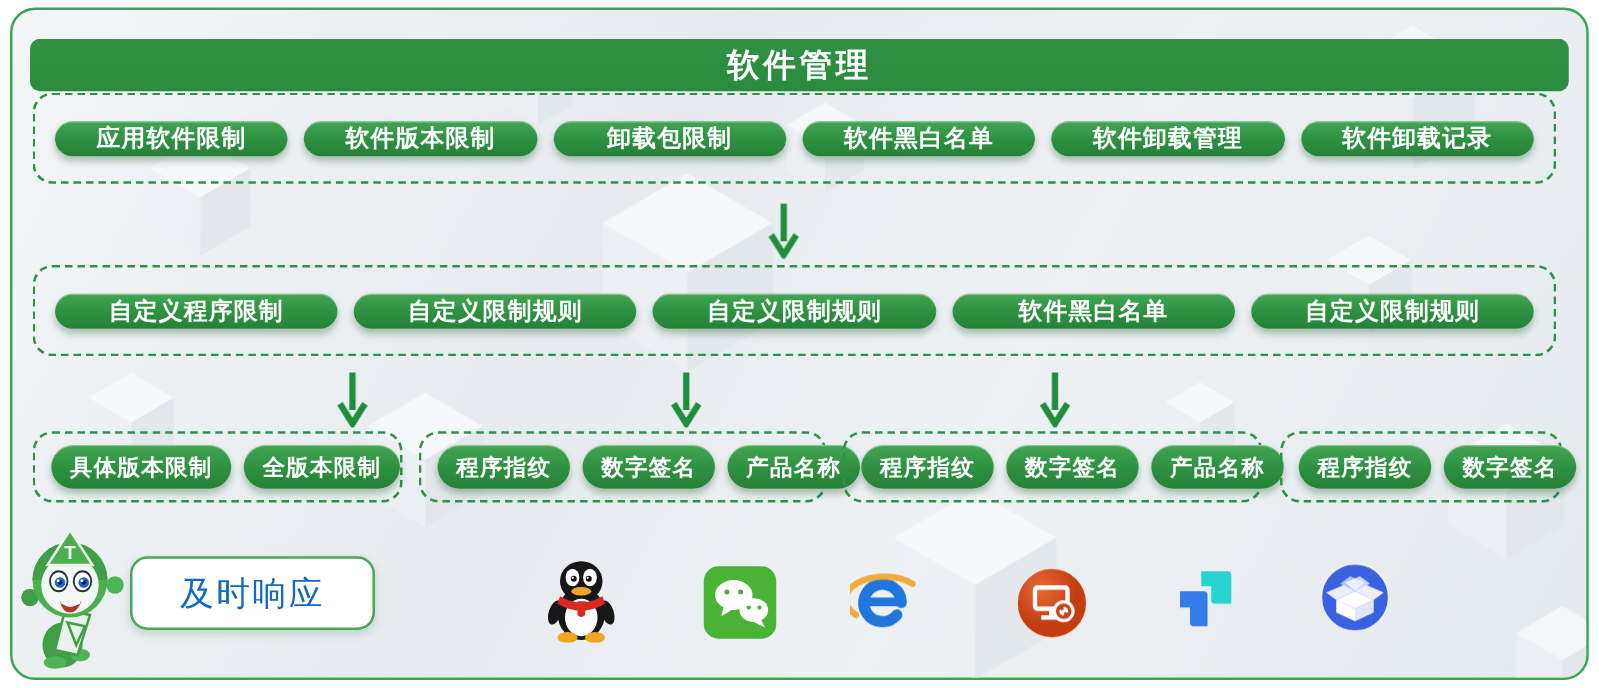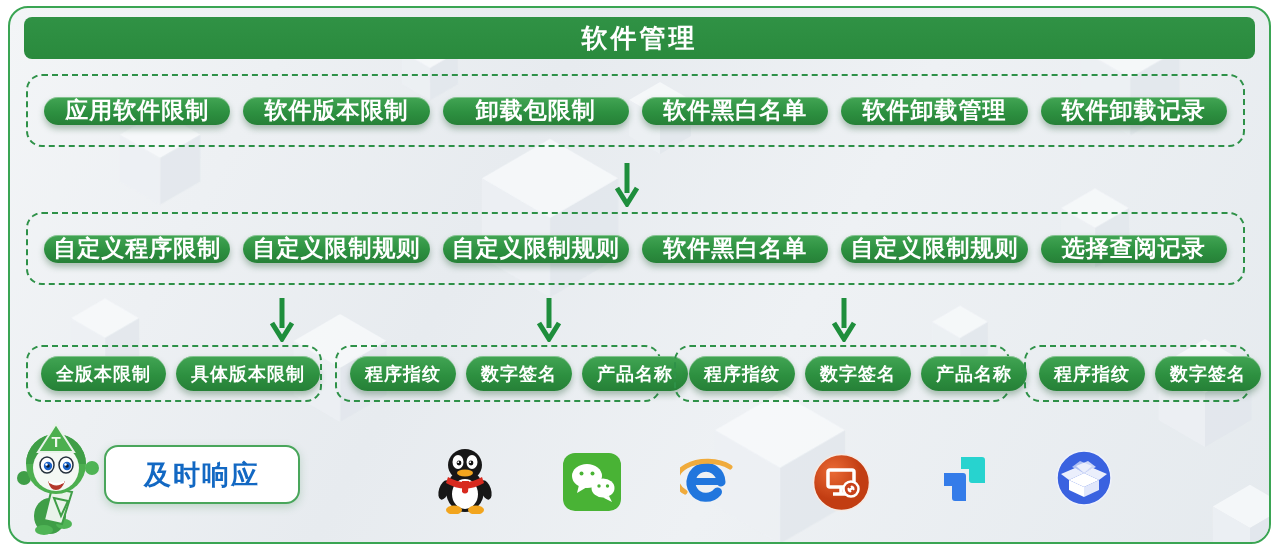--- a/index.html
+++ b/index.html
@@ -1,40 +1,40 @@
 <!DOCTYPE html>
 <html><head>
 <meta charset="utf-8">
 <style>
   html,body{margin:0;padding:0;background:#ffffff;}
   body{font-family:"Liberation Sans","DejaVu Sans",sans-serif;}
   #stage{position:relative;width:1279px;height:550px;background:#ffffff;overflow:hidden;}
   #card{position:absolute;left:8px;top:6px;width:1259px;height:534px;border:2px solid #3aa553;border-radius:20px;
         background:linear-gradient(118deg,#f3f5f7 0%,#e7ebef 38%,#eef1f4 62%,#e5eaee 100%);overflow:hidden;}
   #cubes{position:absolute;left:0;top:0;pointer-events:none;}
-  .hdr{position:absolute;left:14px;top:9px;width:1231px;height:42px;border-radius:8px;
+  .hdr{position:absolute;left:14px;top:23px;width:1231px;height:42px;border-radius:8px;
        background:linear-gradient(180deg,#309245 0%,#2a8a3d 100%);
        display:flex;align-items:center;justify-content:center;
        color:#ffffff;font-size:26px;font-weight:700;letter-spacing:3px;}
   .dashbox{position:absolute;border:2px dashed #2e9148;border-radius:16px;}
   .rowbox{left:16px;width:1219px;height:73px;display:flex;align-items:center;gap:13px;padding:0 16px;box-sizing:border-box;}
   .row1{top:66px;}
   .row2{top:204px;}
   .pill{display:flex;align-items:center;justify-content:center;height:28px;border-radius:18px;
         background:linear-gradient(180deg,#42a554 0%,#2d9040 55%,#268037 100%);
-        color:#ffffff;font-weight:700;font-size:23px;letter-spacing:1px;white-space:nowrap;
+        color:#ffffff;font-weight:700;font-size:19px;letter-spacing:1px;white-space:nowrap;
         box-shadow:0 4px 6px rgba(38,92,52,.35), inset 0 1px 0 rgba(255,255,255,.35);}
   .rowbox .pill{flex:1 1 0;}
   .group{position:absolute;top:337px;height:57px;border:2px dashed #2e9148;border-radius:16px;
          display:flex;align-items:center;justify-content:space-between;gap:10px;padding:0 13px;box-sizing:border-box;}
   .group .pill{height:35px;font-size:18px;padding:0 15px;flex:1 1 auto;}
   .arrow{position:absolute;width:26px;height:46px;}
   .badge{position:absolute;left:94px;top:437px;width:192px;height:55px;background:#ffffff;border:2px solid #49a65b;
          border-radius:14px;display:flex;align-items:center;justify-content:center;
-         color:#1268c3;font-size:27px;font-weight:700;letter-spacing:2px;box-shadow:0 3px 8px rgba(60,140,80,.25);}
+         color:#1268c3;font-size:27px;font-weight:400;letter-spacing:2px;box-shadow:0 3px 8px rgba(60,140,80,.25);}
   .appicon{position:absolute;}
 </style>
 </head>
 <body>
 
 <div id="stage">
   <div id="card">
 
     <svg id="cubes" width="1259" height="534">
       <defs>
@@ -75,39 +75,38 @@
       <line x1="13" y1="2" x2="13" y2="32" stroke="#1e8e3c" stroke-width="5"></line>
       <polyline points="3,27 13,43 23,27" fill="none" stroke="#1e8e3c" stroke-width="5" stroke-linejoin="miter"></polyline>
     </svg>
 
     <div class="dashbox rowbox row2">
       <div class="pill">自定义程序限制</div>
       <div class="pill">自定义限制规则</div>
       <div class="pill">自定义限制规则</div>
       <div class="pill">软件黑白名单</div>
       <div class="pill">自定义限制规则</div>
-      <div class="pill">选择查阅记录</div>
     </div>
 
     <svg class="arrow" style="left:259px;top:288px;" viewBox="0 0 26 46">
       <line x1="13" y1="2" x2="13" y2="32" stroke="#1e8e3c" stroke-width="5"></line>
       <polyline points="3,27 13,43 23,27" fill="none" stroke="#1e8e3c" stroke-width="5"></polyline>
     </svg>
     <svg class="arrow" style="left:526px;top:288px;" viewBox="0 0 26 46">
       <line x1="13" y1="2" x2="13" y2="32" stroke="#1e8e3c" stroke-width="5"></line>
       <polyline points="3,27 13,43 23,27" fill="none" stroke="#1e8e3c" stroke-width="5"></polyline>
     </svg>
     <svg class="arrow" style="left:821px;top:288px;" viewBox="0 0 26 46">
       <line x1="13" y1="2" x2="13" y2="32" stroke="#1e8e3c" stroke-width="5"></line>
       <polyline points="3,27 13,43 23,27" fill="none" stroke="#1e8e3c" stroke-width="5"></polyline>
     </svg>
 
     <div class="group" style="left:16px;width:296px;">
+      <div class="pill">具体版本限制</div>
       <div class="pill">全版本限制</div>
-      <div class="pill">具体版本限制</div>
     </div>
     <div class="group" style="left:325px;width:326px;">
       <div class="pill">程序指纹</div>
       <div class="pill">数字签名</div>
       <div class="pill">产品名称</div>
     </div>
     <div class="group" style="left:664px;width:336px;">
       <div class="pill">程序指纹</div>
       <div class="pill">数字签名</div>
       <div class="pill">产品名称</div>

